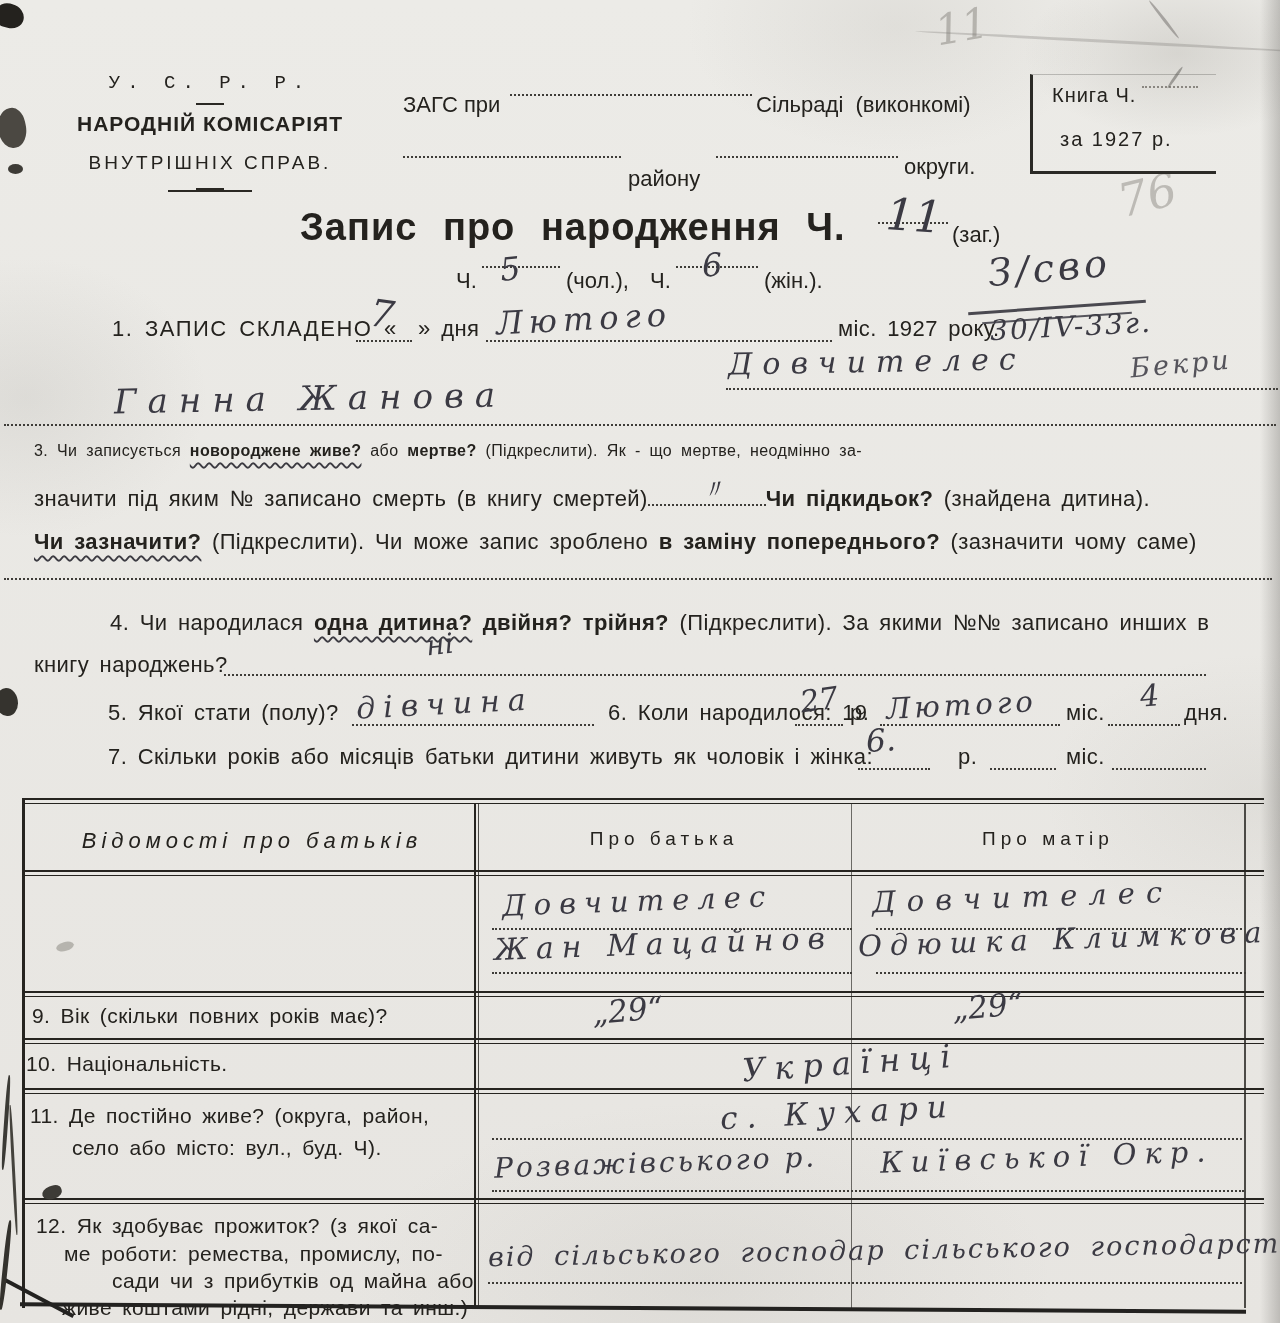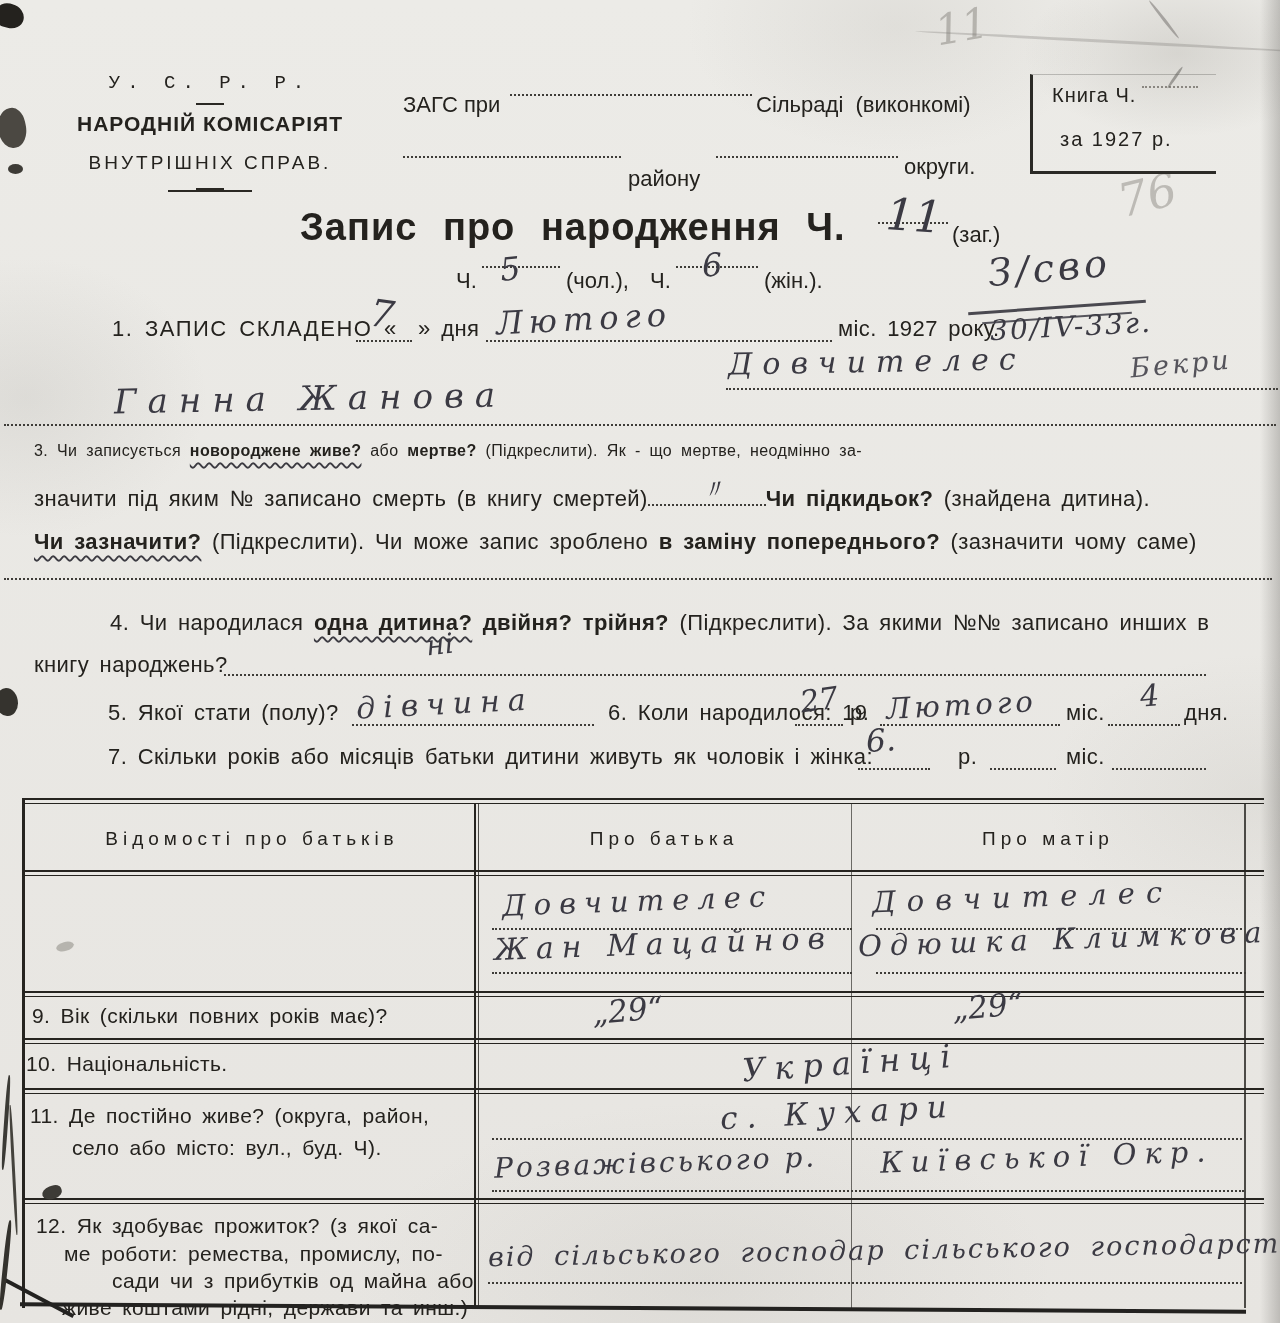--- a/index.html
+++ b/index.html
@@ -131,21 +131,21 @@
   <div class="dots" style="left:990px; top:768px; width:66px;"></div>
   <div class="abs print" style="left:1066px; top:744px; font-size:22px;">міс.</div>
   <div class="dots" style="left:1112px; top:768px; width:94px;"></div>
 
   <div class="dbl" style="left:22px; top:798px; width:1242px;"></div>
   <div class="abs" style="left:22px; top:800px; width:2.5px; height:508px; background:#262420;"></div>
   <div class="vdbl" style="left:474px; top:804px; height:504px;"></div>
   <div class="vthin" style="left:851px; top:804px; height:504px;"></div>
   <div class="abs" style="left:1244px; top:804px; width:2px; height:504px; background:rgba(38,36,32,.8);"></div>
 
-  <div class="abs ctr" style="left:30px; top:828px; width:444px; font-size:19px; letter-spacing:5px;">Відомості про батьків</div>
+  <div class="abs ctr" style="left:30px; top:828px; width:444px; font-size:22px; letter-spacing:5px;font-style:italic;">Відомості про батьків</div>
   <div class="abs ctr" style="left:478px; top:828px; width:372px; font-size:19px; letter-spacing:5px;">Про батька</div>
   <div class="abs ctr" style="left:854px; top:828px; width:388px; font-size:19px; letter-spacing:5px;">Про матір</div>
   <div class="dbl" style="left:22px; top:870px; width:1242px;"></div>
 
   <div class="abs hw" style="left:502px; top:884px; font-size:29px; letter-spacing:8px; transform:rotate(-2deg);">Довчителес</div>
   <div class="dots" style="left:492px; top:928px; width:360px;"></div>
   <div class="abs hw" style="left:494px; top:926px; font-size:30px; letter-spacing:8px; transform:rotate(-2deg);">Жан Мацайнов</div>
   <div class="dots" style="left:492px; top:972px; width:360px;"></div>
   <div class="abs hw" style="left:872px; top:880px; font-size:29px; letter-spacing:11px; transform:rotate(-2deg);">Довчителес</div>
   <div class="dots" style="left:876px; top:928px; width:366px;"></div>

